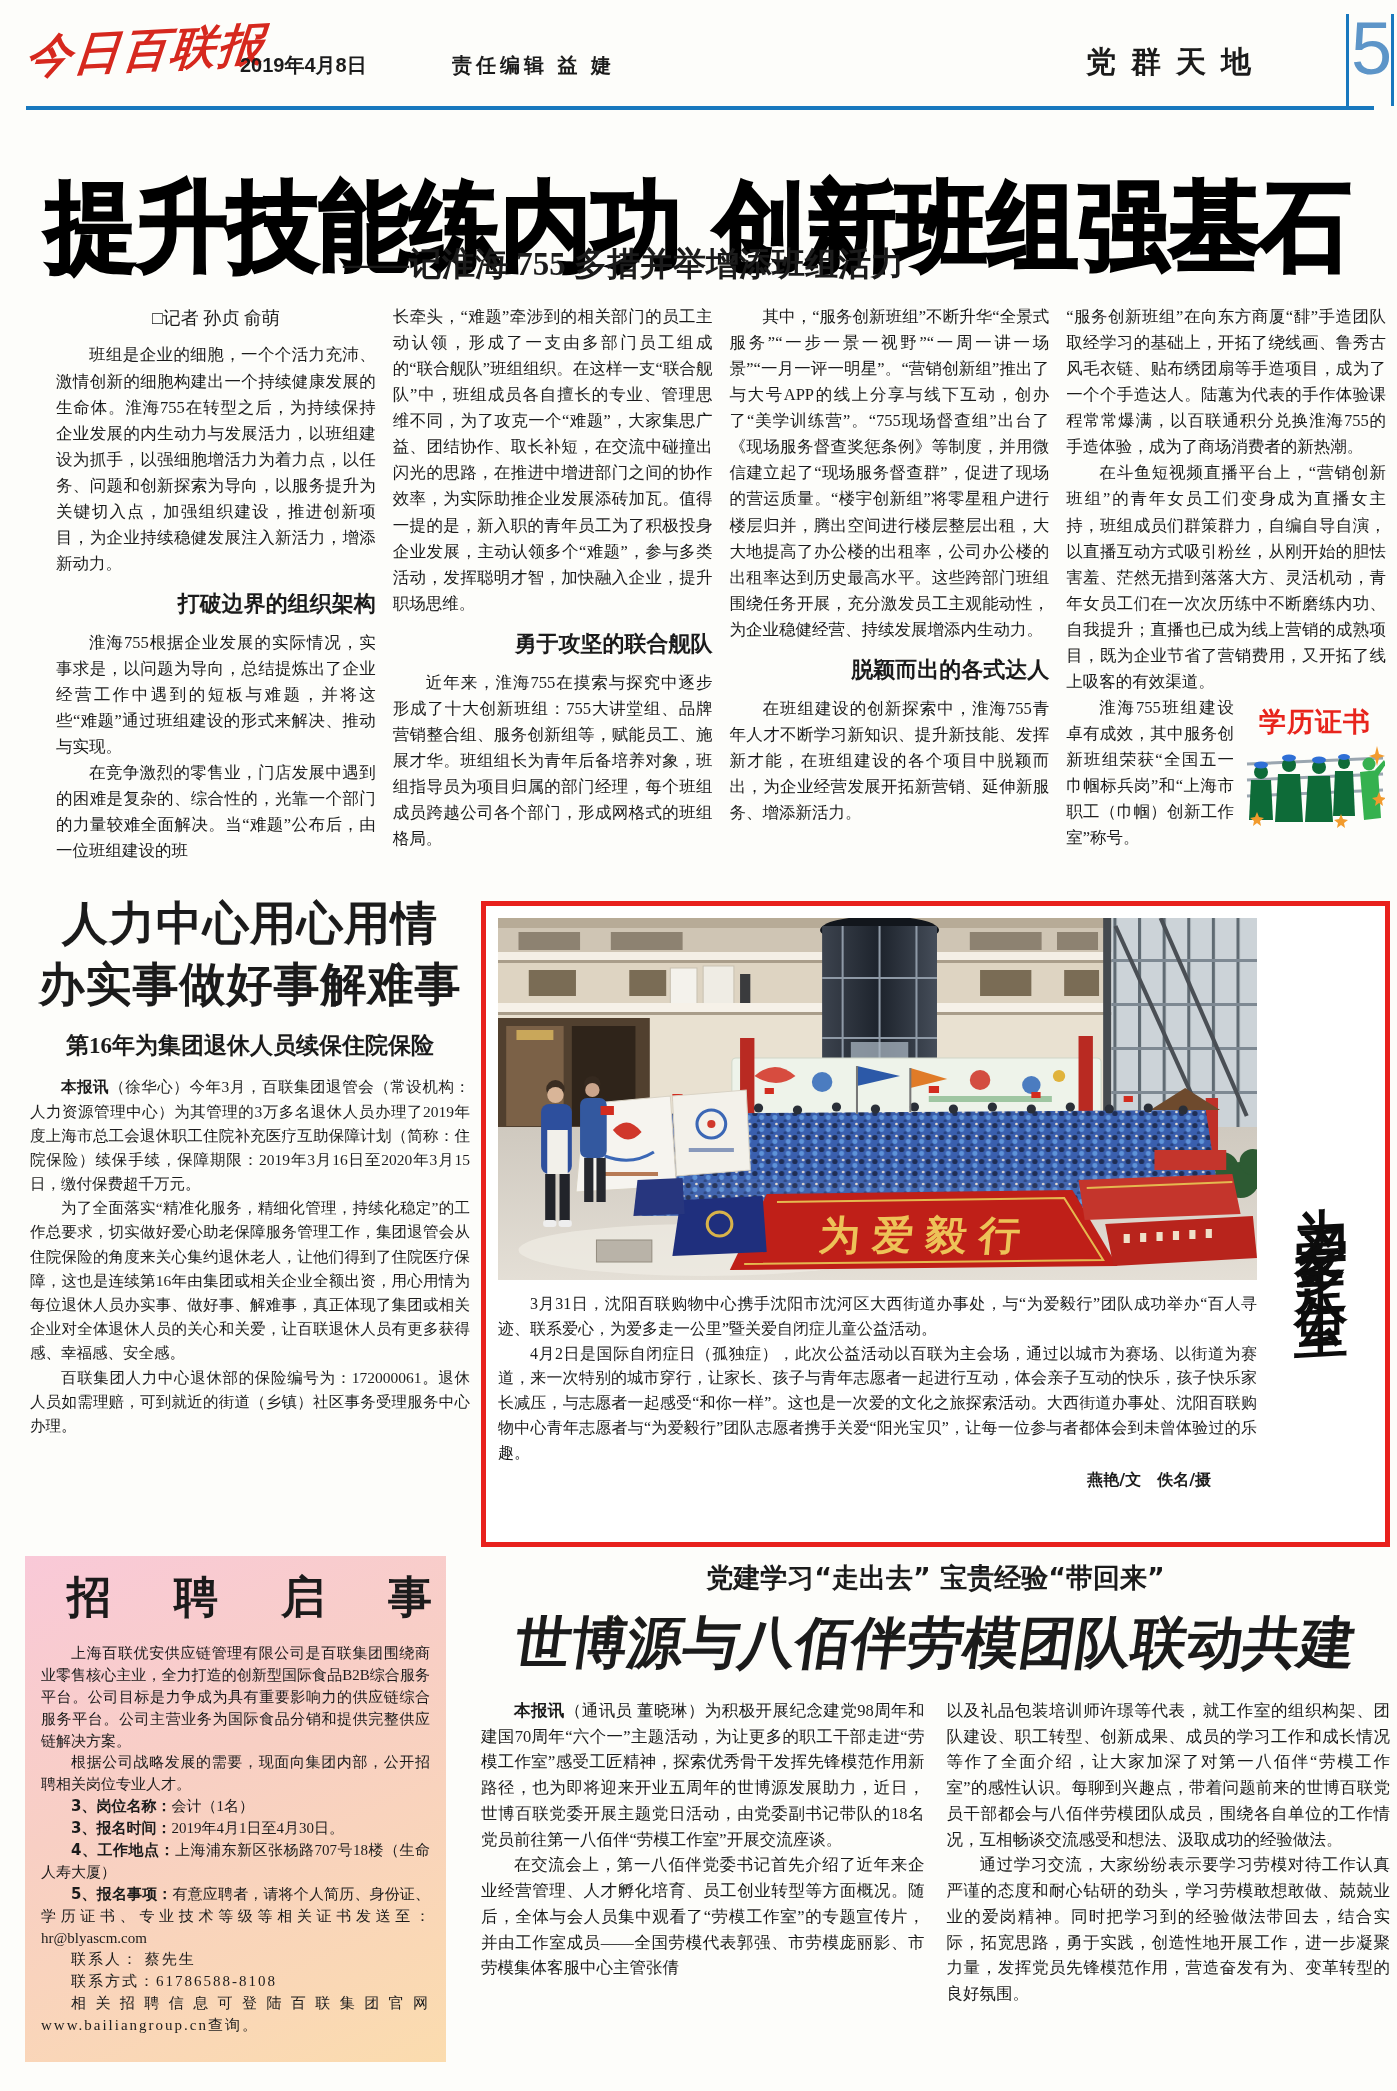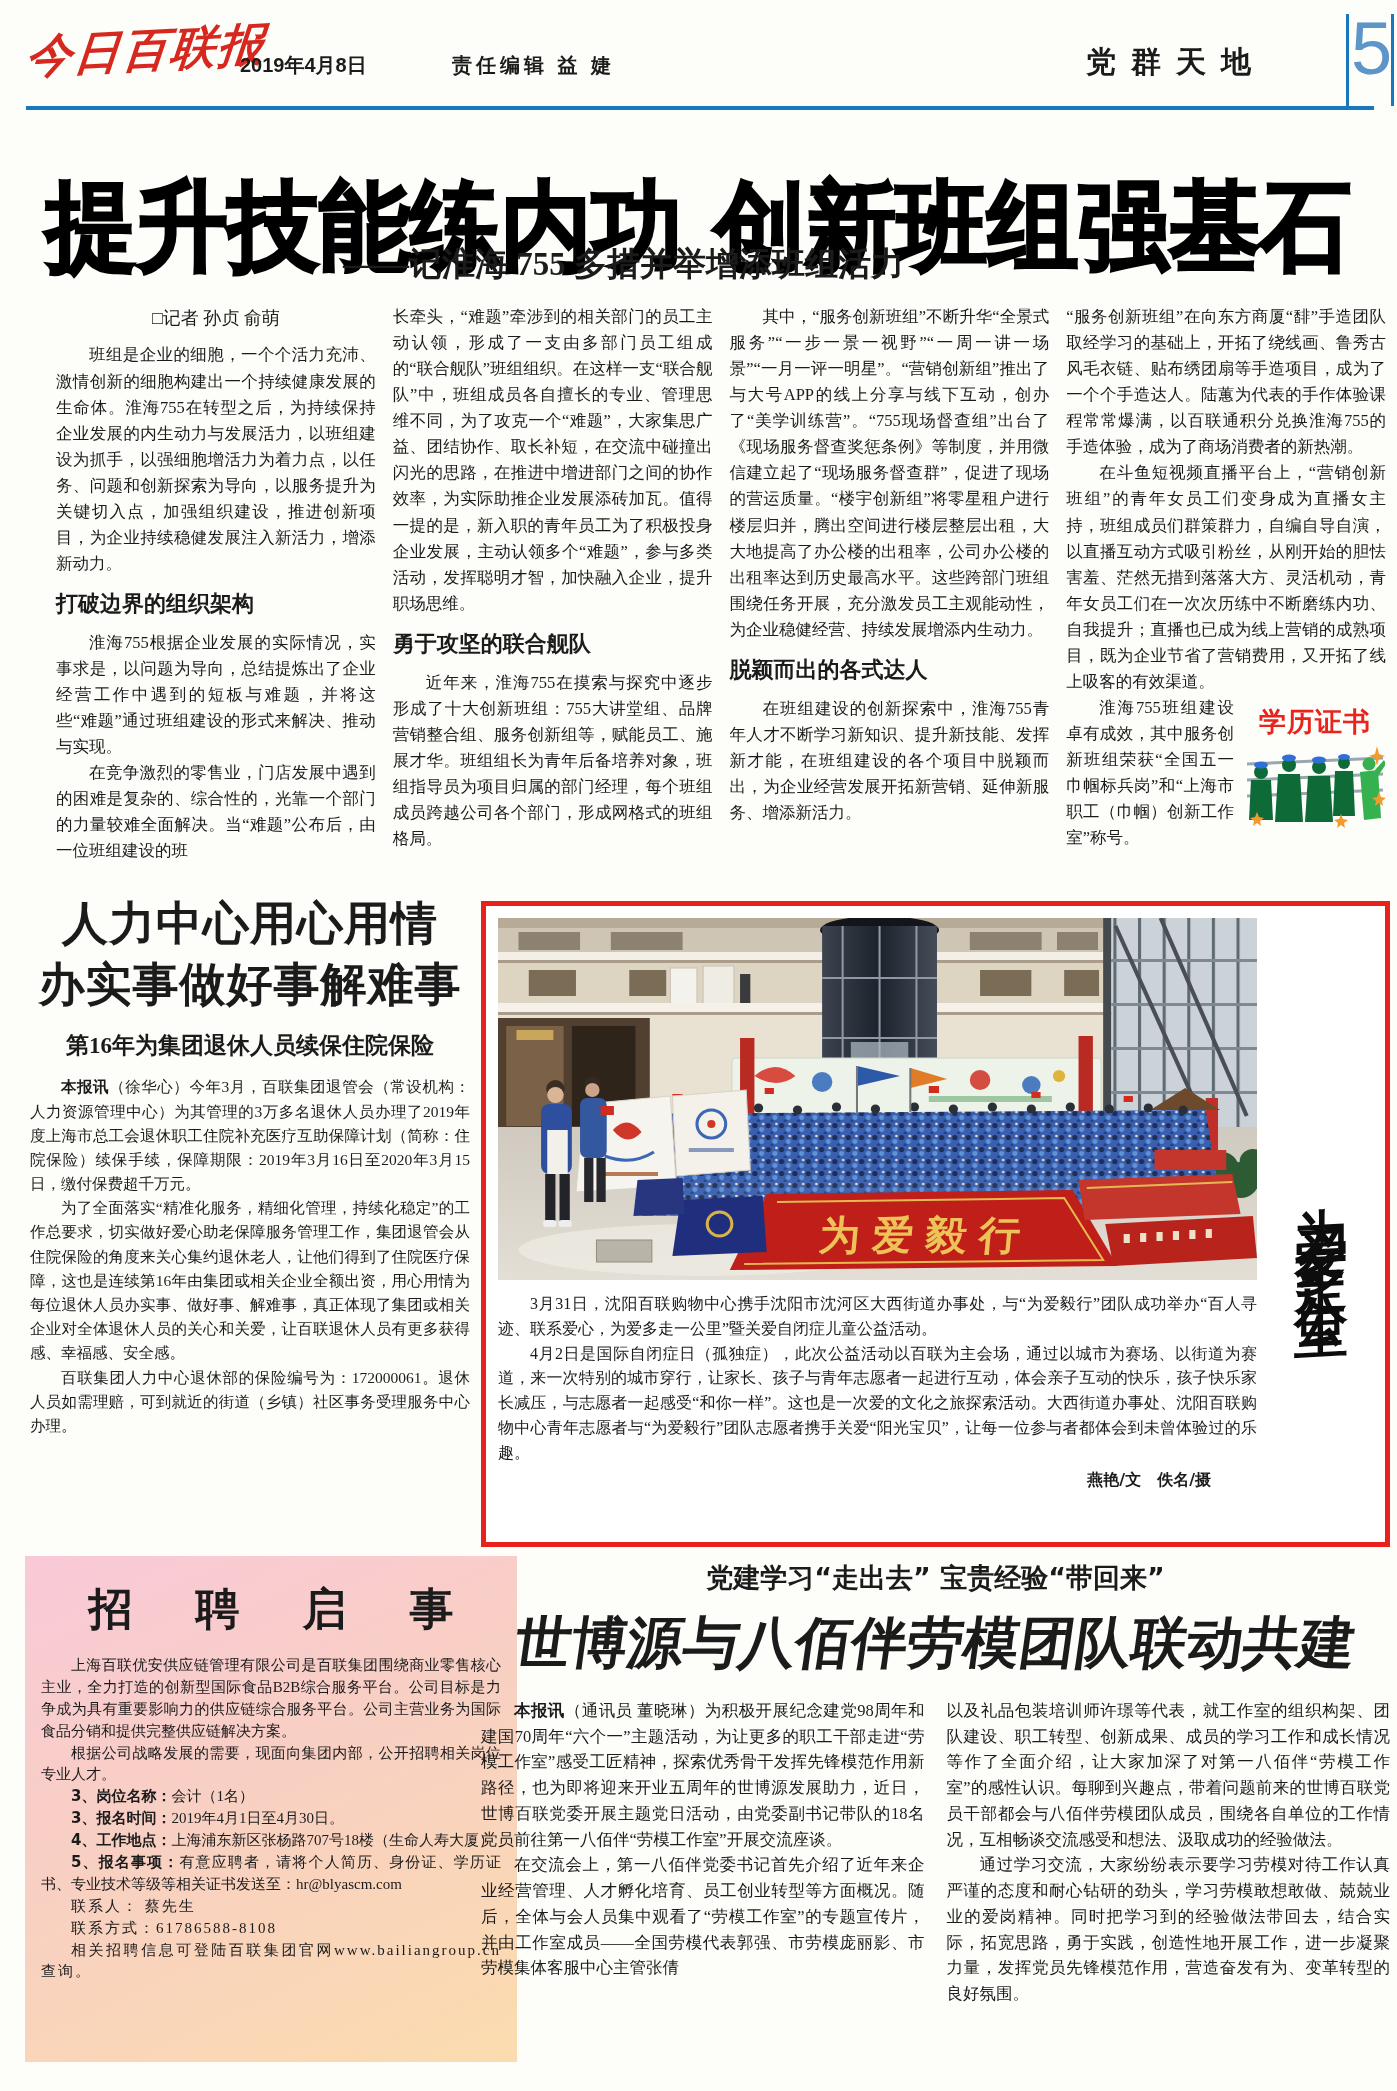--- a/index.html
+++ b/index.html
@@ -24,21 +24,21 @@
   .headline{position:absolute;left:40px;top:114px;width:1317px;text-align:center;white-space:nowrap;
         font-family:"DejaVu Sans","Liberation Sans",sans-serif;font-weight:900;font-size:91px;
         line-height:1.05;color:#000;-webkit-text-stroke:2.5px #000;transform:scaleY(1.07);transform-origin:top center;}
   .dek{position:absolute;left:0;top:242px;width:1247px;text-align:center;font-size:33px;font-weight:700;}
   .lead-cols{position:absolute;left:56px;top:304px;width:1330px;display:flex;gap:17px;
         font-size:16.5px;line-height:1.58;text-align:justify;}
   .lead-cols .col{flex:1;min-width:0;}
   .byline{text-align:center;font-size:18px;margin:0 0 10px;}
   p.para{margin:0;text-indent:2em;}
   p.cont{margin:0;text-indent:0;}
-  h3.subhd{margin:10px 0 8px;text-align:left;font-size:22px;font-weight:900;
+  h3.subhd{margin:10px 0 8px;text-align:right;font-size:22px;font-weight:900;
         font-family:"DejaVu Sans","Liberation Sans",sans-serif;}
   .badge{float:right;width:142px;margin:6px 0 4px 10px;}
   .badge-label{color:#e8241c;font-weight:900;font-size:27px;text-align:center;white-space:nowrap;
         font-family:"DejaVu Sans","Liberation Sans",sans-serif;letter-spacing:1px;}
   .badge-svg{width:140px;height:82px;display:block;margin:2px auto 0;}
 
   
   .retire{position:absolute;left:30px;top:893px;width:440px;}
   .retire .t{font-size:46px;font-weight:900;text-align:center;line-height:1.32;letter-spacing:1px;
         font-family:"DejaVu Sans","Liberation Sans",sans-serif;}
@@ -54,23 +54,23 @@
   .photo-svg{width:100%;height:362px;display:block;}
   .caption{margin-top:12px;font-size:16px;line-height:1.55;text-align:justify;}
   .caption p{margin:0;text-indent:2em;}
   .credit{text-align:right;font-weight:700;font-family:"DejaVu Sans","Liberation Sans",sans-serif;
         margin-top:2px;padding-right:46px;}
   .callig{width:106px;display:flex;align-items:center;justify-content:center;}
   .vtext{writing-mode:vertical-rl;text-orientation:upright;font-size:54px;font-weight:900;
         letter-spacing:0.32em;transform:skewY(-3deg);color:#0d0d0d;}
 
   
-  .recruit{position:absolute;left:25px;top:1556px;width:492px;height:506px;box-sizing:border-box;
+  .recruit{position:absolute;left:25px;top:1556px;width:421px;height:506px;box-sizing:border-box;
         background:linear-gradient(155deg,#f9c9d8 0%,#f8cfc4 42%,#fbdcae 100%);
-        padding:24px 16px 0;overflow:hidden;}
+        padding:12px 16px 0;overflow:hidden;}
   .rtitle{text-align:center;font-size:44px;font-weight:900;letter-spacing:26px;text-indent:26px;
         margin-bottom:16px;white-space:nowrap;}
   .recruit .body{font-size:15px;line-height:1.46;text-align:justify;}
   .recruit .body p{margin:0;text-indent:2em;}
   .lbl{font-weight:700;font-family:"DejaVu Sans","Liberation Sans",sans-serif;}
   .contact{letter-spacing:2px;}
 
   
   .exchange{position:absolute;left:481px;top:1560px;width:909px;}
   .kicker{text-align:center;font-size:27px;font-weight:900;

